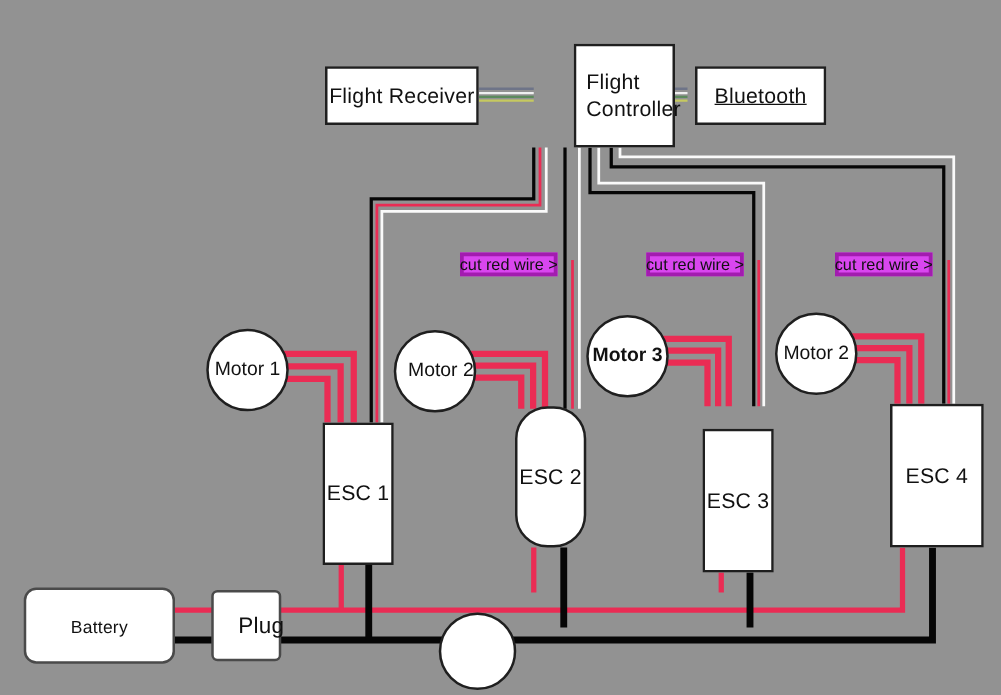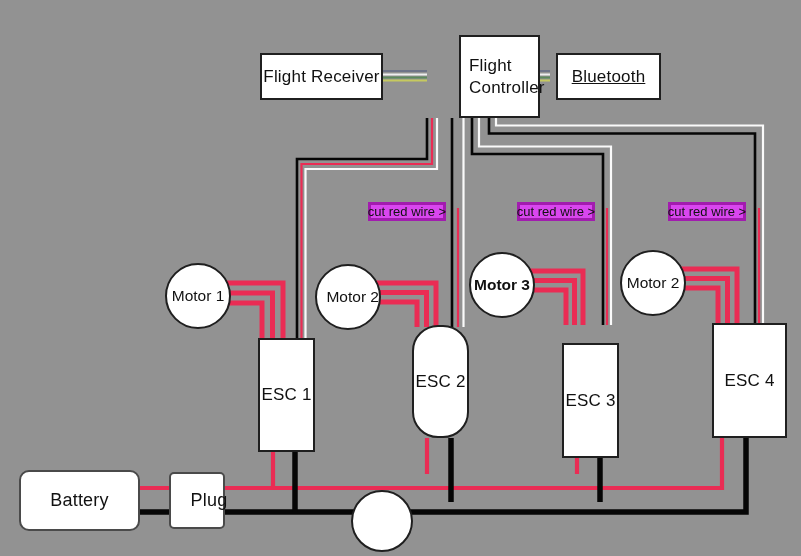--- a/index.html
+++ b/index.html
@@ -9,21 +9,21 @@
     font-family:"Liberation Sans", sans-serif;
     color:#111;
   }
   .wires{position:absolute;left:0;top:0;z-index:1;}
   .box{
     position:absolute;z-index:2;background:#ffffff;border:2px solid #1f1f1f;
     display:flex;align-items:center;justify-content:center;
     font-size:17px;letter-spacing:.2px;box-sizing:border-box;text-align:center;
   }
   .box.fc{justify-content:flex-start;text-align:left;padding-left:8px;font-size:17px;line-height:1.25;margin-left:32px;}
-  .rounded{border-radius:10px;border-color:#4a4a4a;font-size:18px;}
+  .rounded{border-radius:10px;border-color:#4a4a4a;font-size:14px;}
   .circle{
     position:absolute;z-index:2;background:#ffffff;border:2px solid #1f1f1f;border-radius:50%;
     display:flex;align-items:center;justify-content:center;font-size:15.5px;box-sizing:border-box;
   }
   .cutlabel{
     position:absolute;z-index:2;background:#d946ef;border:3px solid #a21caf;
     display:flex;align-items:center;justify-content:center;
     font-size:13px;height:19px;width:78px;box-sizing:border-box;white-space:nowrap;
   }
 </style>

